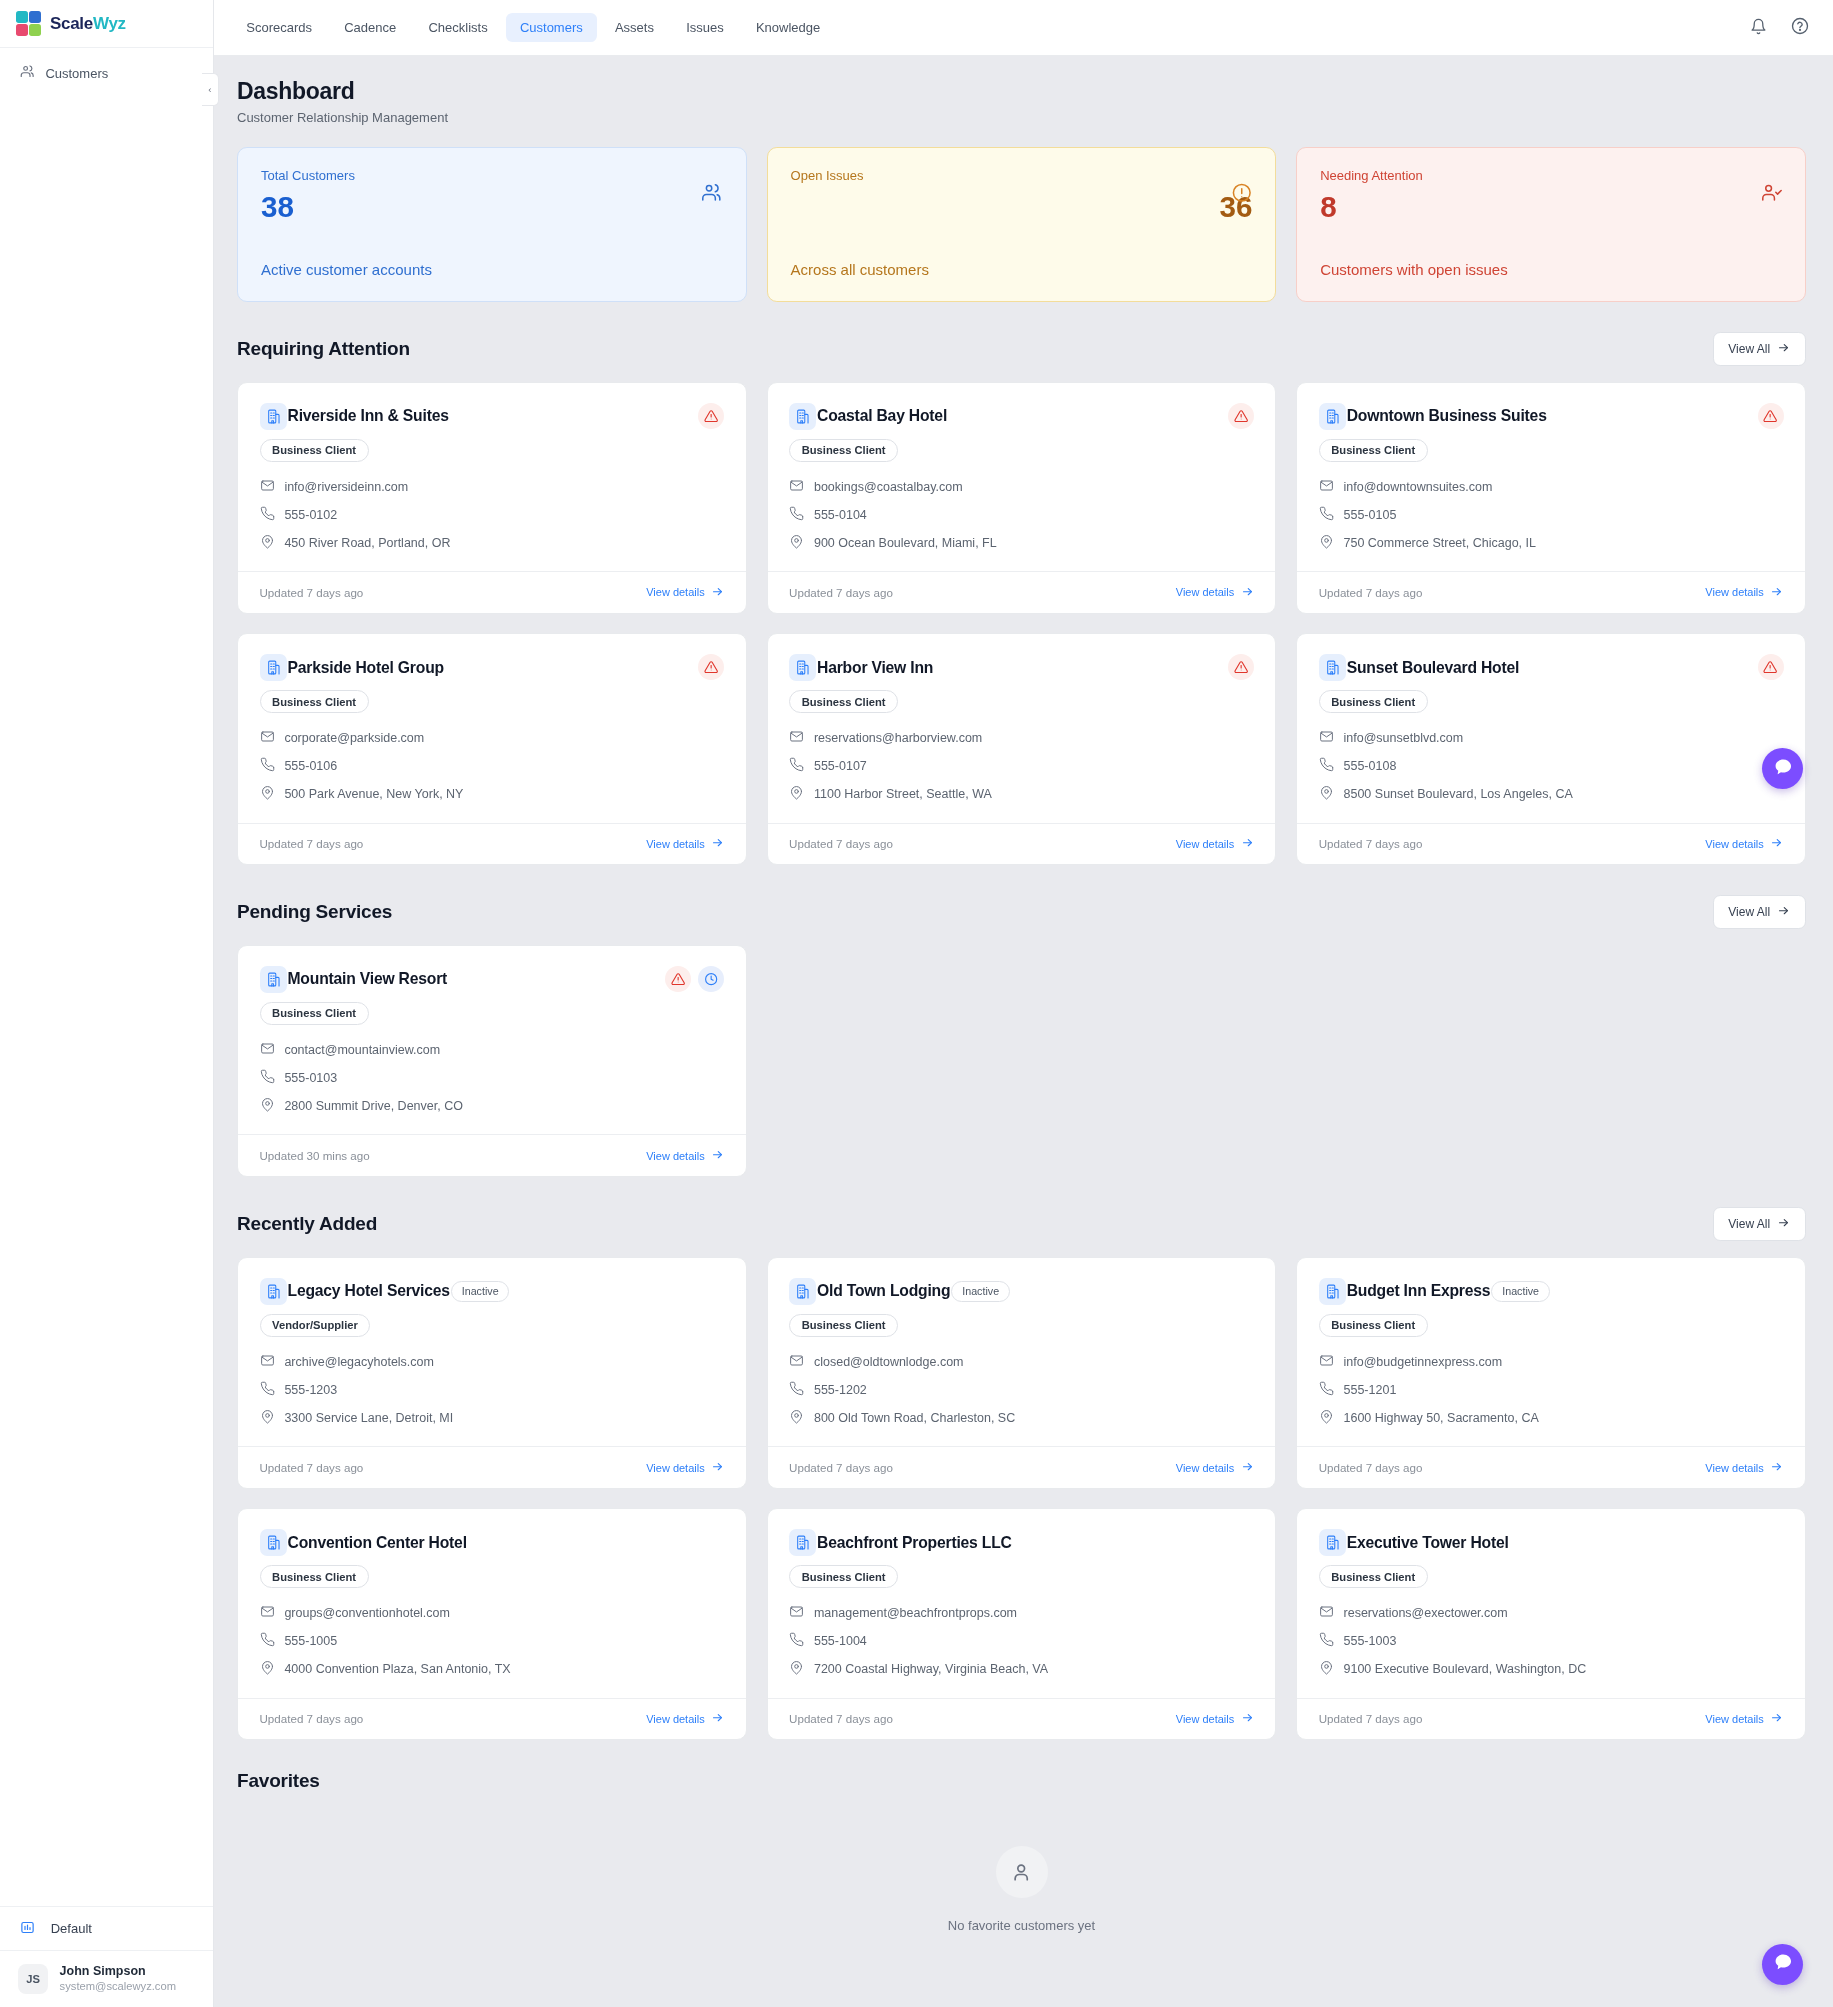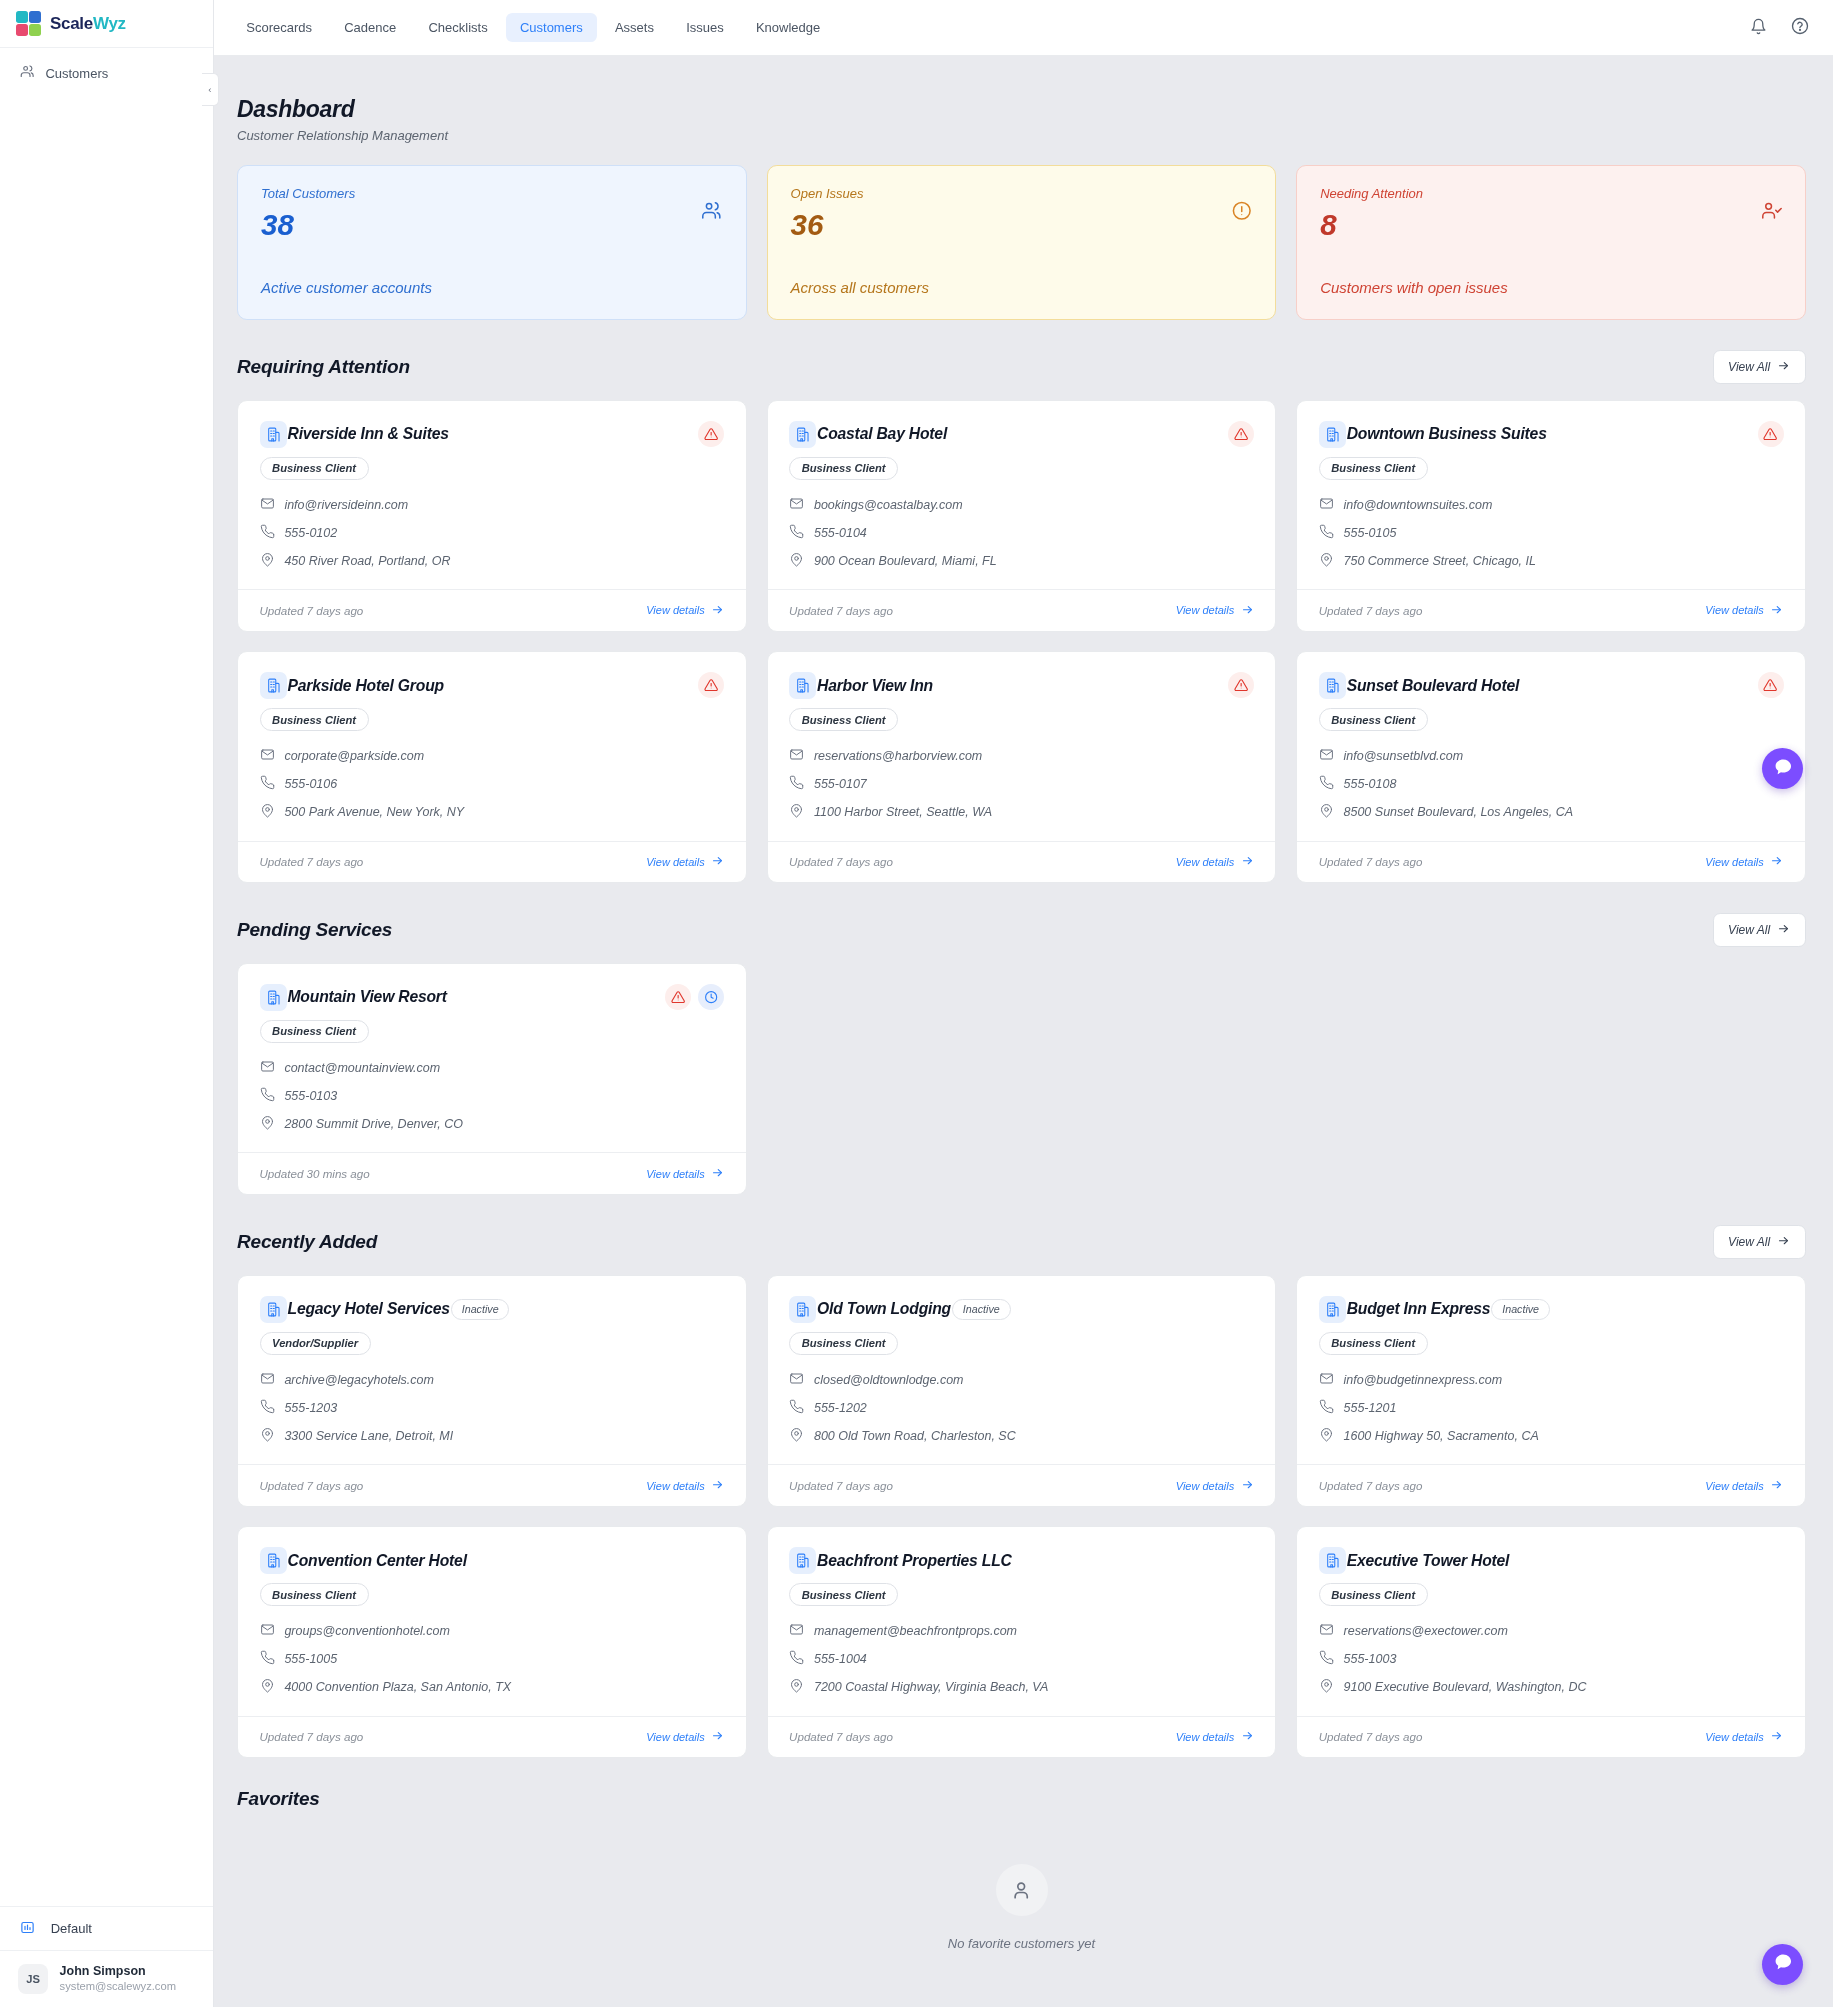--- a/index.html
+++ b/index.html
@@ -81,42 +81,42 @@
     border-radius: 6.3px; cursor: pointer; white-space: nowrap;
   }
   .tab.active { background: #e8f0fe; color: #2d7ff9; }
   .topbar-right { margin-left: auto; display: flex; align-items: center; gap: 14.3px; }
   .icon-btn {
     width: 27px; height: 27px; display: flex; align-items: center;
     justify-content: center; color: #55606e; cursor: pointer; border-radius: 5.4px;
   }
 
   .content {
-    flex: 1; background: #e9eaee; padding: 40px 27px 0 23px; overflow: hidden; font-style: italic;
+    flex: 1; background: #e9eaee; padding: 22px 27px 0 23px; overflow: hidden;
   }
 
   .page-title { font-size: 23px; font-weight: 700; color: #111827; letter-spacing: -0.3px; }
   .page-sub { font-size: 13px; color: #5c6470; margin-top: 5.4px; }
 
   
   .stats { display: flex; gap: 19.7px; margin-top: 21.5px; }
   .stat {
     flex: 1; border-radius: 9.9px; padding: 20.6px 23px 23px 23px;
     position: relative; min-height: 130px;
   }
   .stat-blue { background: #eff5fe; border: 0.9px solid #cfe0f8; }
   .stat-yellow { background: #fefbea; border: 0.9px solid #f3dd9a; }
   .stat-red { background: #fdf1ef; border: 0.9px solid #f7cfc8; }
   .stat-label { font-size: 13px; font-weight: 500; }
   .stat-value { font-size: 29.6px; font-weight: 700; margin-top: 7.2px; line-height: 1.05; }
   .stat-note { font-size: 15px; margin-top: 39px; }
   .stat-blue .stat-label, .stat-blue .stat-note { color: #2f6fd0; }
   .stat-blue .stat-value { color: #1a5fd0; }
   .stat-yellow .stat-label, .stat-yellow .stat-note { color: #b5761c; }
-  .stat-yellow .stat-value { color: #a35b12; }
+  .stat-yellow .stat-value { color: #a35b12; text-align: right; }
   .stat-red .stat-label, .stat-red .stat-note { color: #cf4434; }
   .stat-red .stat-value { color: #c0392b; }
   .stat-icon { position: absolute; right: 23px; top: 34px; }
 
   
   .sec-head {
     display: flex; align-items: center; justify-content: space-between;
     margin: 30px 0 16px 0;
   }
   .sec-title { font-size: 19px; font-weight: 700; color: #111827; letter-spacing: -0.2px; }

